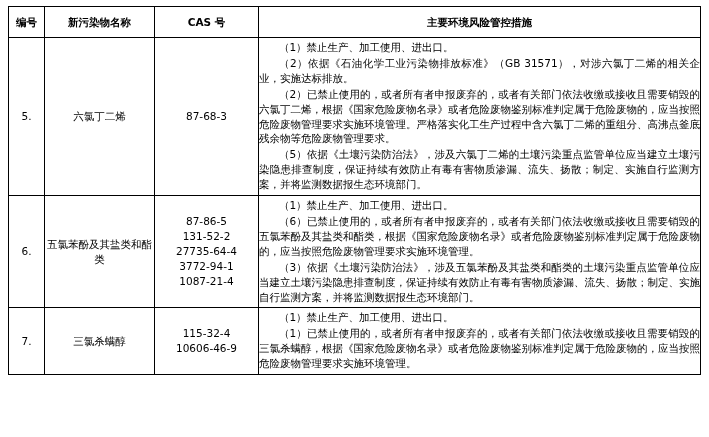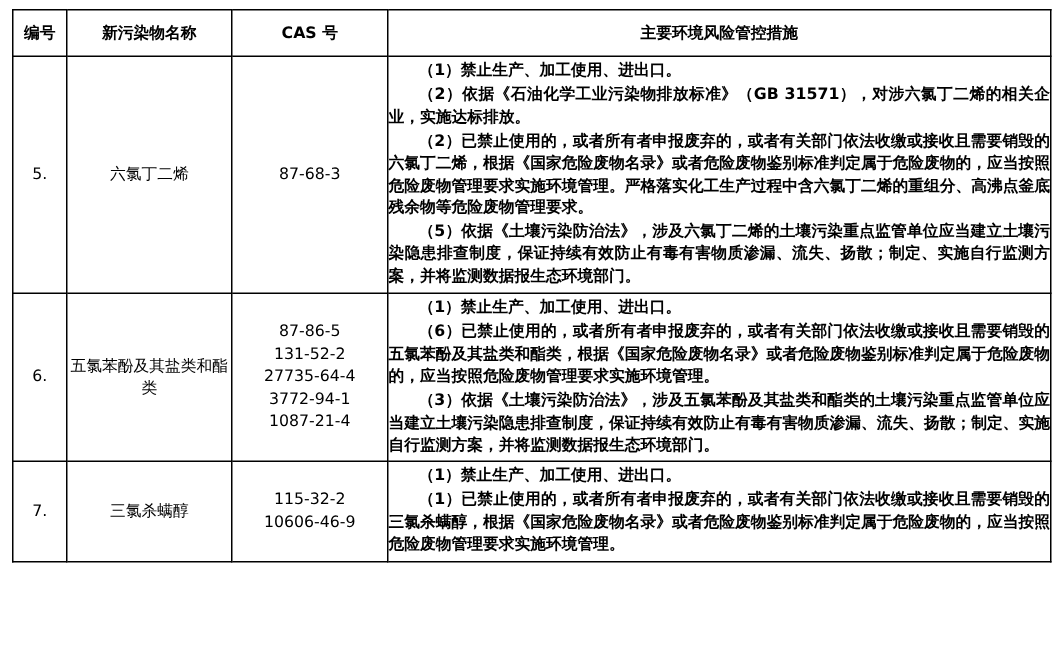--- a/index.html
+++ b/index.html
@@ -59,21 +59,20 @@
   td.c-cas {
     text-align: center;
     font-size: 10.5px;
     line-height: 1.5;
   }
   td.c-meas {
     text-align: justify;
     padding: 5px 7px 5px 7px;
     font-size: 10.5px;
     line-height: 1.55;
-    font-weight: bold;
   }
   .meas-item {
     margin: 0 0 1px 0;
     text-indent: 1.9em;
   }
   .cas-line { display: block; white-space: nowrap; }
   .name-wrap { display: inline-block; text-align: center; }
 </style>
 </head>
 <body>
@@ -130,21 +129,21 @@
           <p class="meas-item">（3）依据《土壤污染防治法》，涉及五氯苯酚及其盐类和酯类的土壤污染重点监管单位应当建立土壤污染隐患排查制度，保证持续有效防止有毒有害物质渗漏、流失、扬散；制定、实施自行监测方案，并将监测数据报生态环境部门。</p>
         </td>
       </tr>
 
       <tr>
         <td class="c-no">7.</td>
         <td class="c-name">
           <span class="name-wrap">三氯杀螨醇</span>
         </td>
         <td class="c-cas">
-          <span class="cas-line">115-32-2</span>
+          <span class="cas-line">115-32-4</span>
           <span class="cas-line">10606-46-9</span>
         </td>
         <td class="c-meas">
           <p class="meas-item">（1）禁止生产、加工使用、进出口。</p>
           <p class="meas-item">（1）已禁止使用的，或者所有者申报废弃的，或者有关部门依法收缴或接收且需要销毁的三氯杀螨醇，根据《国家危险废物名录》或者危险废物鉴别标准判定属于危险废物的，应当按照危险废物管理要求实施环境管理。</p>
         </td>
       </tr>
 
     </tbody>
   </table>

